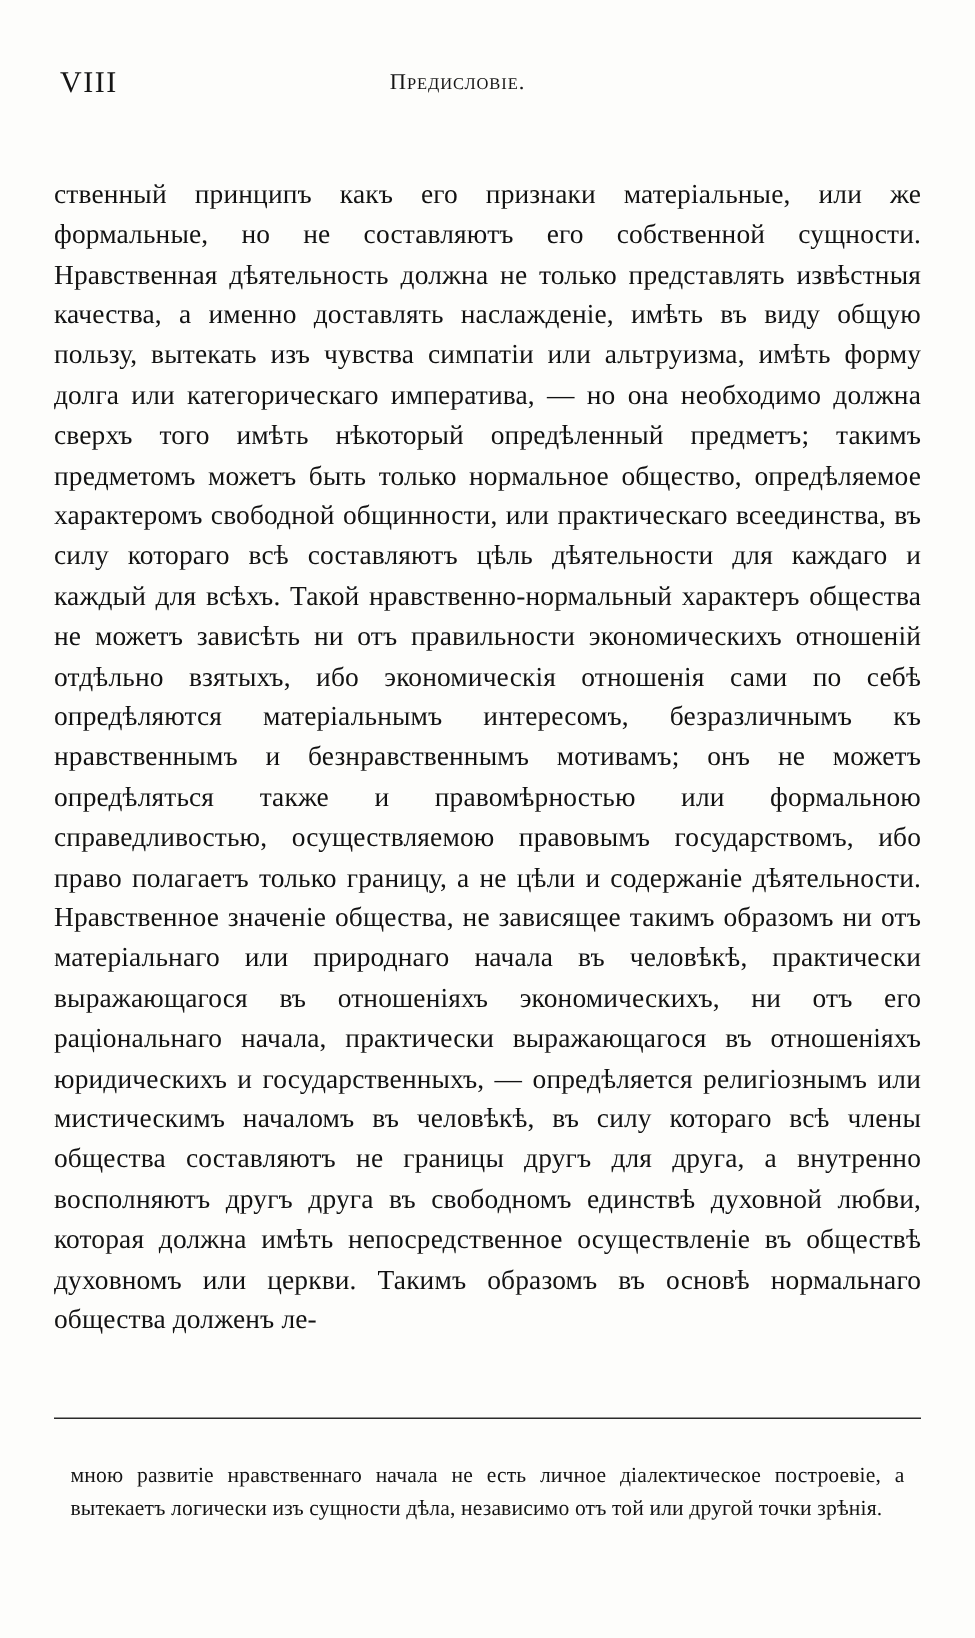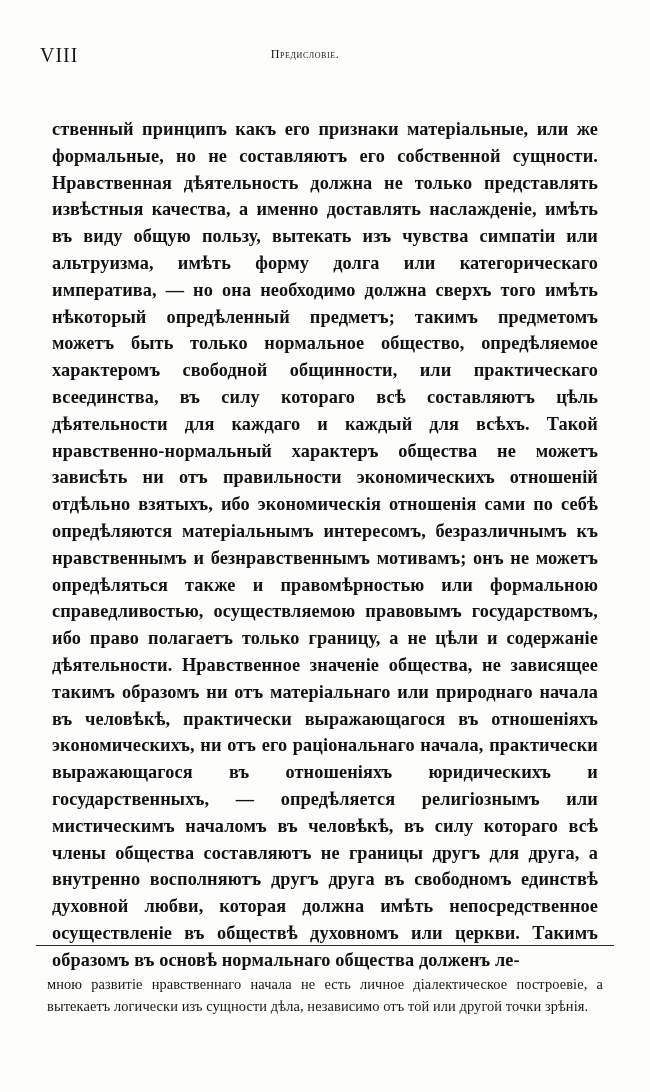--- a/index.html
+++ b/index.html
@@ -32,39 +32,38 @@
     font-size: 20px;
     letter-spacing: 1px;
     color: #151515;
   }
   .running-title {
     position: absolute;
     left: 0;
     right: 0;
     top: 3px;
     text-align: center;
-    font-size: 12px;
+    font-size: 15px;
     font-variant: small-caps;
     letter-spacing: 0.6px;
     color: #151515;
     padding-right: 40px;
   }
   .body-text {
     margin-top: 26px;
     font-size: 18.3px;
     line-height: 1.465;
     text-align: justify;
     text-justify: inter-word;
     color: #121212;
     letter-spacing: 0.1px;
   }
   .body-text p {
-    margin: 16px;
+    margin: 0;
     text-indent: 0;
-    font-weight: bold;
   }
   .footnote-rule {
     position: absolute;
     left: 36px;
     top: 945px;
     width: 578px;
     height: 1px;
     background: #2a2a2a;
   }
   .footnote {

